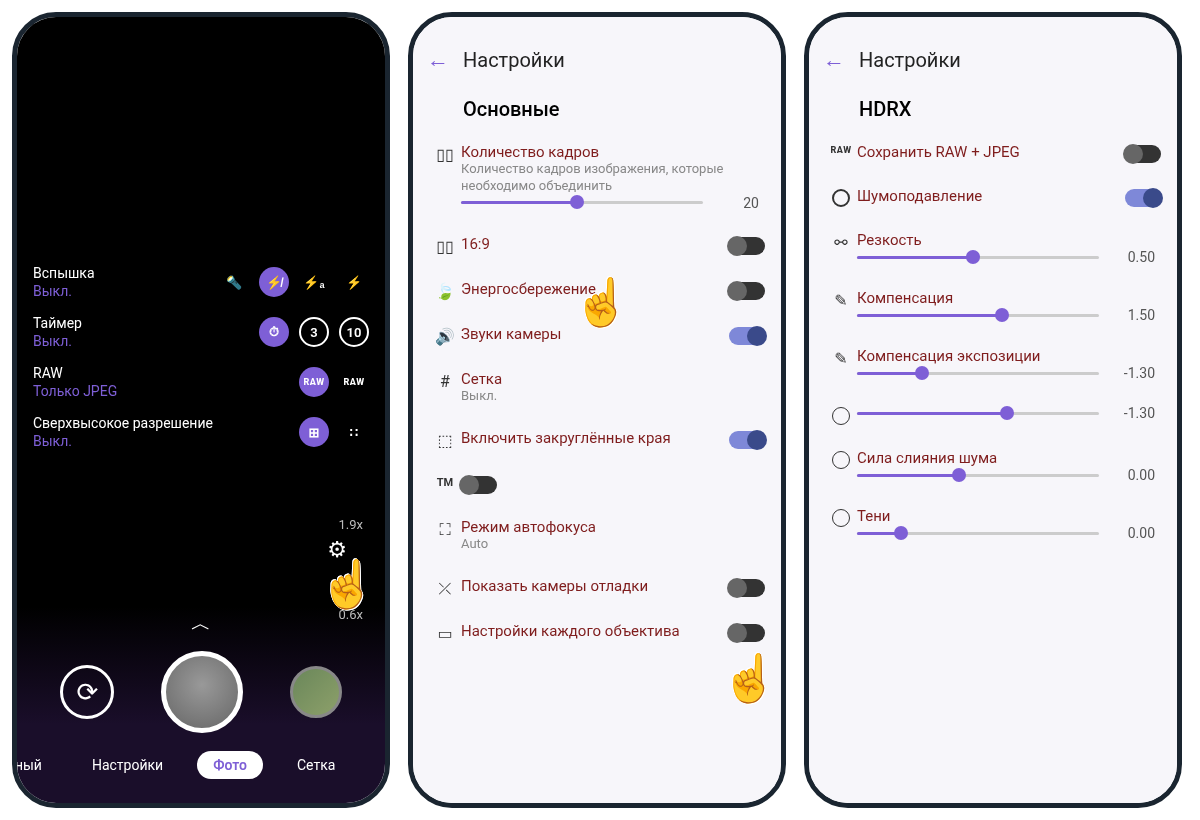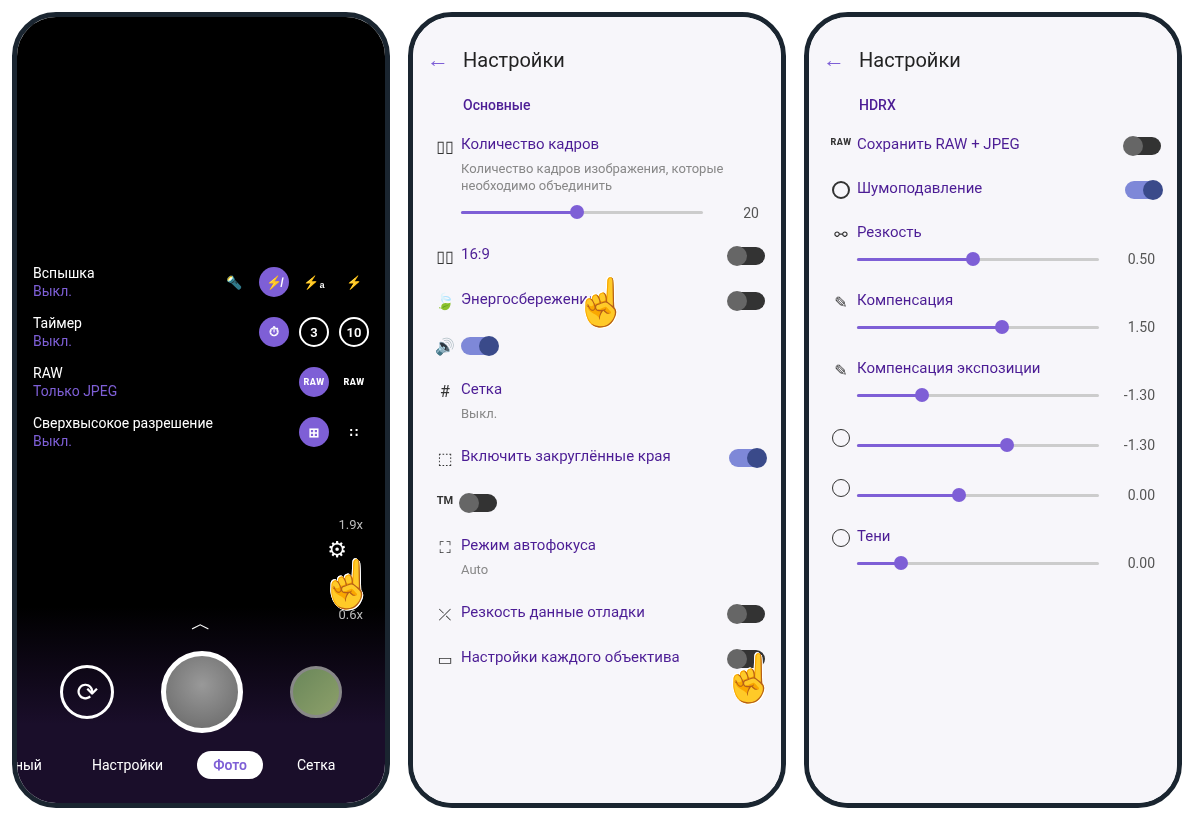--- a/index.html
+++ b/index.html
@@ -25,32 +25,32 @@
   .thumb { width: 52px; height: 52px; border-radius: 50%; background: linear-gradient(135deg,#6a875a,#8da06a); border:3px solid #888;}
   .modepill { display: flex; justify-content: center; gap: 18px; color: #fff; font-size: 14px; padding: 8px 0; }
   .modepill span { padding: 6px 16px; border-radius: 18px; }
   .modepill span.active { background: #fff; color: #7e5fd6; font-weight:600;}
   .chev { color:#fff; text-align:center; font-size: 20px; margin-bottom:14px;}
 
   
   .p2 .screen, .p3 .screen { background: #f7f6fa; }
   .shdr { display: flex; align-items: center; padding: 30px 14px 12px; font-size: 20px; color: #222; }
   .shdr .back { color: #7e5fd6; font-size: 22px; padding-right: 14px; font-weight: bold; }
-  .sectlbl { color: #4c1d95; font-size: 14px; padding: 12px 16px 10px 50px; font-weight:500;}
+  .sectlbl { color: #000000; font-size: 20px; padding: 12px 16px 10px 50px; font-weight:500;}
   .srow { display: flex; align-items: flex-start; padding: 12px 16px 12px 16px; }
   .sicon { width: 32px; flex-shrink: 0; color: #333; font-size: 16px; display:flex; justify-content:center; padding-top:2px;}
   .sbody { flex: 1; padding-right:6px;}
-  .stitle { font-size: 15px; color: #4c1d95; }
-  .sdesc { font-size: 13px; color: #888; margin-top: 8px; line-height:1.3;}
+  .stitle { font-size: 15px; color: #7f1d1d; }
+  .sdesc { font-size: 13px; color: #888; margin-top: 0; line-height:1.3;}
   .sctrl { flex-shrink: 0; padding-top:2px;}
   .toggle { width: 36px; height: 18px; border-radius: 9px; background: #333; position: relative; }
   .toggle::after { content:''; position:absolute; width:20px; height:20px; border-radius:50%; background:#666; top:-1px; left:-2px; }
   .toggle.on { background: #7e88d8; }
   .toggle.on::after { background:#3a4a8a; left:18px; }
-  .slider { margin-top: 10px; display: flex; align-items: center; gap: 12px; }
+  .slider { display: flex; align-items: center; gap: 12px; }
   .track { flex:1; height:3px; background:#ccc; position:relative; border-radius:2px;}
   .fill { position:absolute; height:100%; background:#7e5fd6; border-radius:2px;}
   .knob { position:absolute; width:14px; height:14px; background:#7e5fd6; border-radius:50%; top:-6px; transform:translateX(-50%);}
   .sval { font-size: 14px; color:#555; width:44px; text-align:right;}
 
   
   .hand { position:absolute; font-size:46px; color:#000; z-index:50; filter: drop-shadow(1px 1px 0 #fff) drop-shadow(-1px -1px 0 #fff); pointer-events:none;}
   
   .raw-ic { font-size:9px; font-weight:800; letter-spacing:0.5px;}
   .circ-ic { width:18px; height:18px; border:2px solid #333; border-radius:50%; display:inline-block;}
@@ -174,20 +174,23 @@
     <div class="sbody">
           <div class="stitle">Энергосбережение</div>
         </div>
     <div class="sctrl">
           <div class="toggle"></div>
         </div>
   </div>
 
   <div class="srow">
     <div class="sicon">🔊</div>
+    <div class="sbody">
+          <div class="stitle">Звуки камеры</div>
+        </div>
     <div class="sctrl">
           <div class="toggle on"></div>
         </div>
   </div>
 
   <div class="srow">
     <div class="sicon">#</div>
     <div class="sbody">
       <div class="stitle">Сетка</div>
       <div class="sdesc">Выкл.</div>
@@ -217,21 +220,21 @@
     <div class="sicon">⛶</div>
     <div class="sbody">
       <div class="stitle">Режим автофокуса</div>
       <div class="sdesc">Auto</div>
     </div>
   </div>
 
   <div class="srow">
     <div class="sicon">⤫</div>
     <div class="sbody">
-          <div class="stitle">Резкость данные отладки</div>
+          <div class="stitle">Показать камеры отладки</div>
         </div>
     <div class="sctrl">
           <div class="toggle"></div>
         </div>
   </div>
 
   <div class="srow">
     <div class="sicon">▭</div>
     <div class="sbody">
           <div class="stitle">Настройки каждого объектива</div>
@@ -331,20 +334,21 @@
         <div class="sval">-1.30</div>
       </div>
     </div>
   </div>
 
   <div class="srow">
     <div class="sicon">
           <span class="circ-ic thin"></span>
         </div>
     <div class="sbody">
+      <div class="stitle">Сила слияния шума</div>
       <div class="slider">
         <div class="track">
               <div class="fill" style="width:42%"></div>
               <div class="knob" style="left:42%"></div>
             </div>
         <div class="sval">0.00</div>
       </div>
     </div>
   </div>
 

